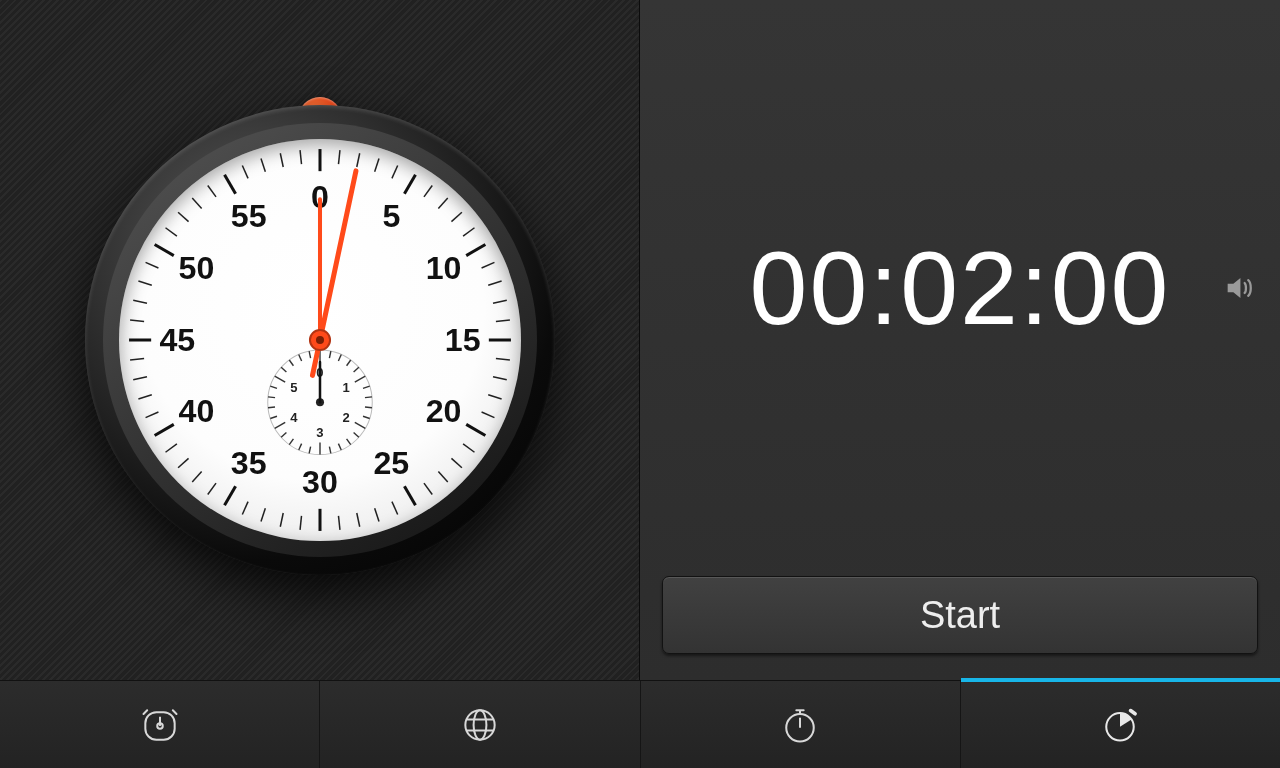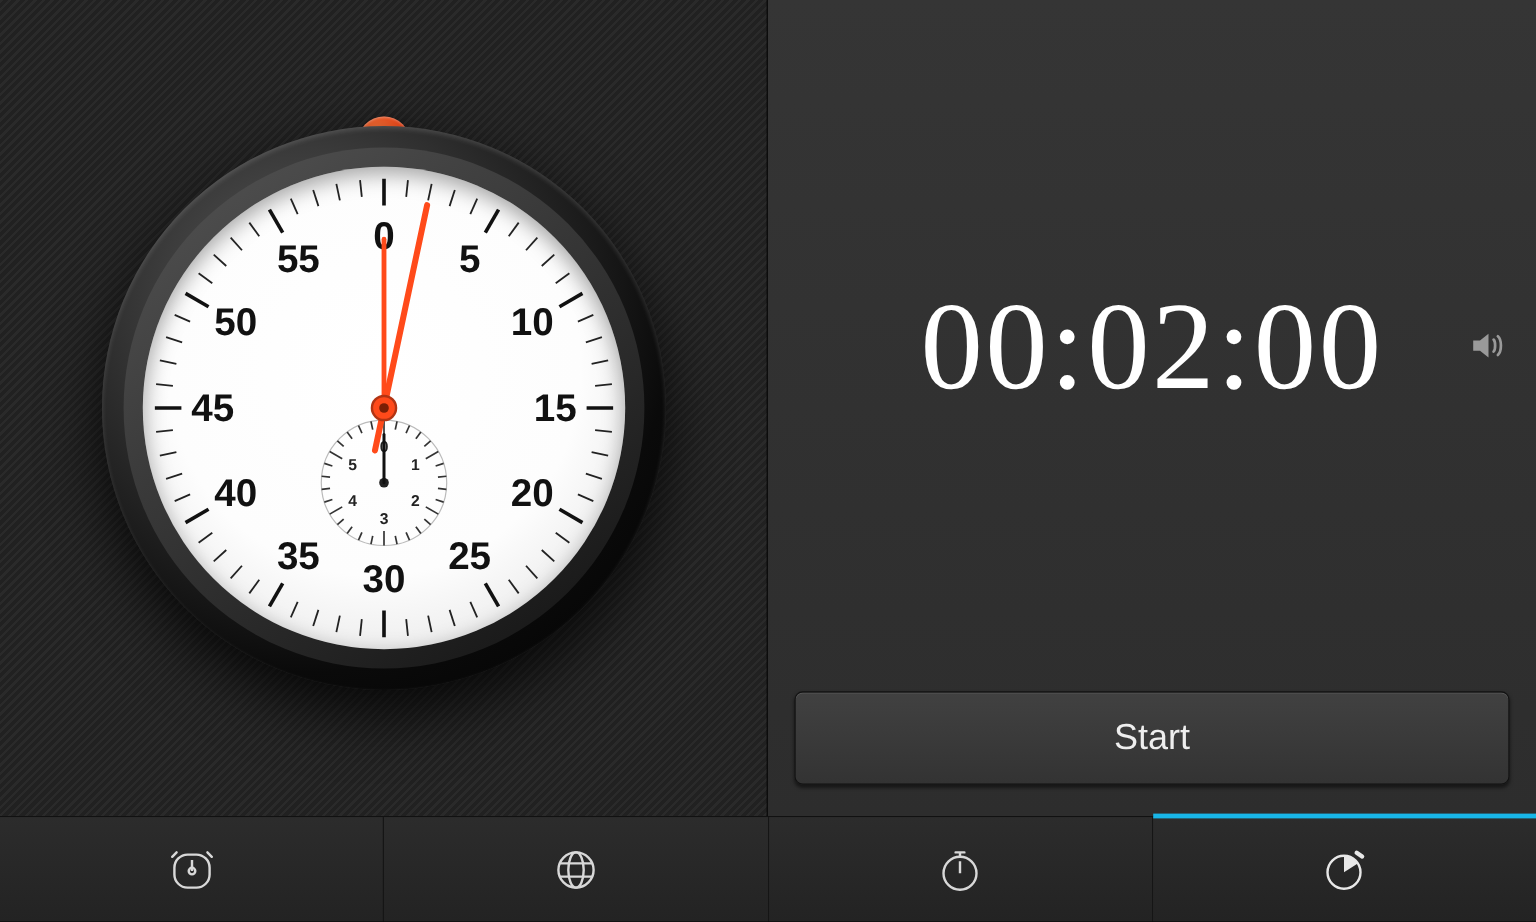--- a/index.html
+++ b/index.html
@@ -50,33 +50,33 @@
   }
   
   .right {
     width: 640px; height: 680px; position: relative;
     background: linear-gradient(#353535, #2d2d2d);
     display: flex; flex-direction: column;
   }
   .time-area { flex: 1; display: flex; align-items: center; justify-content: center; position: relative; }
   .time {
     color: #fff; font-weight: 300; font-size: 104px; letter-spacing: 2px;
-    font-family: Liberation Serif, serif;
+    font-family: Liberation Sans, sans-serif;
   }
   .speaker {
     position: absolute; right: 24px; top: 50%; transform: translateY(-50%);
     color: #9a9a9a; width: 34px; height: 34px; cursor: pointer;
   }
   .buttons { display: flex; gap: 20px; padding: 0 22px 26px 22px; }
   .btn {
     flex: 1; height: 78px; border-radius: 7px; cursor: pointer;
     border: 1px solid #121212;
     background: linear-gradient(#414141, #333333);
     box-shadow: inset 0 1px 0 rgba(255,255,255,.12), 0 2px 3px rgba(0,0,0,.5);
-    color: #eee; font-size: 30px; font-weight: 400;
+    color: #eee; font-size: 38px; font-weight: 400;
     display: flex; align-items: center; justify-content: center;
     font-family: "Segoe UI", Arial, sans-serif;
   }
   
   .tabbar { height: 88px; display: flex; background: #262626; border-top: 1px solid #111; }
   .tab {
     flex: 1; display: flex; align-items: center; justify-content: center;
     border-right: 1px solid #151515; cursor: pointer; position: relative;
     background: linear-gradient(#2c2c2c, #232323);
   }

